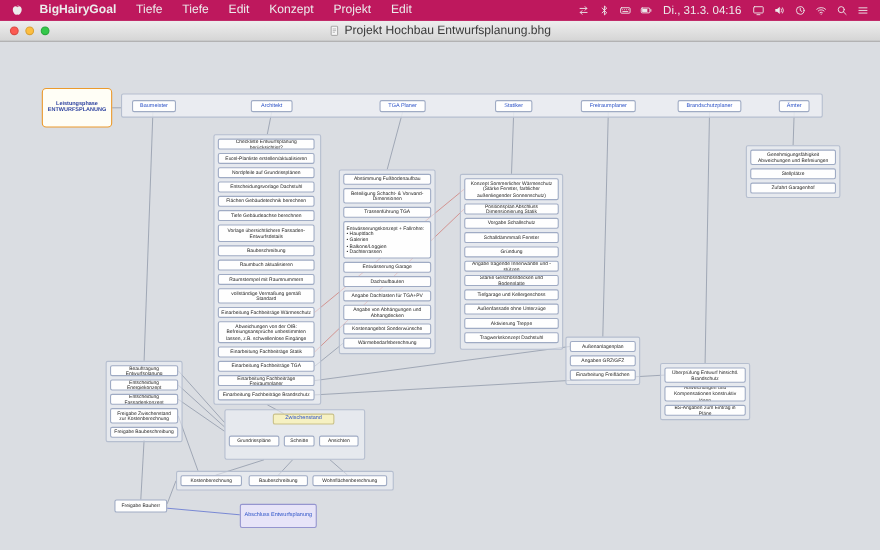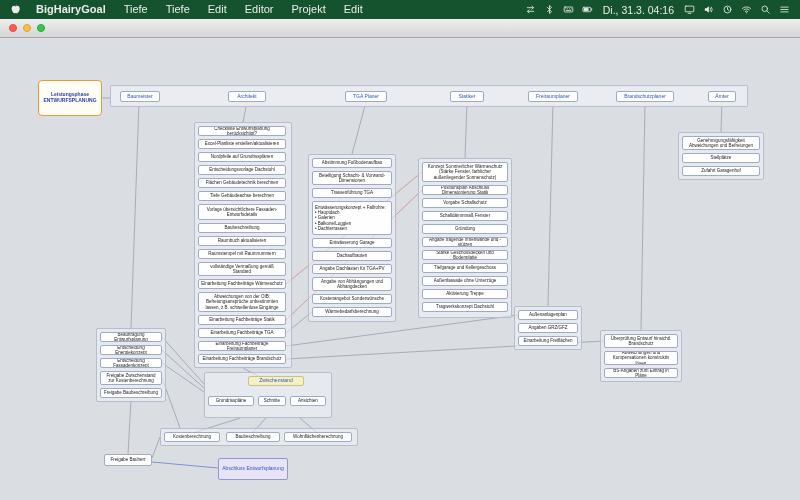--- a/index.html
+++ b/index.html
@@ -1,19 +1,19 @@
 <!DOCTYPE html>
 <html><head>
 <meta charset="utf-8">
 <style>
   html,body{margin:0;padding:0;}
   body{width:800px;height:500px;overflow:hidden;background:#d9dce1;font-family:"Liberation Sans",sans-serif;position:relative;}
 
   
-  .menubar{position:absolute;top:0;left:0;width:800px;height:19px;background:#14532d;display:flex;align-items:center;color:#ececec;z-index:50;}
+  .menubar{position:absolute;top:0;left:0;width:800px;height:19px;background:#be185d;display:flex;align-items:center;color:#ececec;z-index:50;}
   .menu-left{display:flex;align-items:center;height:100%;}
   .apple{padding:0 6px 0 10px;display:flex;align-items:center;}
   .menu-item{padding:0 9px;font-size:11px;line-height:19px;white-space:nowrap;}
   .menu-item.app-name{font-weight:bold;}
   .menu-right{margin-left:auto;display:flex;align-items:center;gap:8px;padding-right:10px;}
   .status-icon{display:flex;align-items:center;}
   .clock{font-size:10.5px;white-space:nowrap;margin:0 2px;}
 
   
   .titlebar{position:absolute;top:19px;left:0;width:800px;height:19px;background:linear-gradient(#eeeeee,#d5d5d5);border-bottom:1px solid #a8a8a8;display:flex;align-items:center;z-index:40;box-sizing:border-box;}
@@ -46,21 +46,21 @@
         <svg viewBox="0 0 12 12" width="11" height="11" fill="#ececec" stroke="none">
           <path d="M8.2 1.8c-.7.05-1.5.5-1.9 1-.4-.5-1.1-.95-1.8-.95C2.9 1.85 1.8 3.2 1.8 5c0 2.6 1.9 5.2 3 5.2.5 0 .8-.3 1.4-.3.6 0 .9.3 1.4.3 1.1 0 3-2.6 3-5.2 0-1.8-1.1-3.15-2.4-3.2z"></path>
           <path d="M6.3 1.9c.6-.1 1.1-.7 1.2-1.4-.6.1-1.2.6-1.3 1.3z"></path>
         </svg>
       </span>
     <span style="display:flex;align-items:center;">
         <span class="menu-item app-name">BigHairyGoal</span>
         <span class="menu-item">Tiefe</span>
         <span class="menu-item">Tiefe</span>
         <span class="menu-item">Edit</span>
-        <span class="menu-item">Editor</span>
+        <span class="menu-item">Konzept</span>
         <span class="menu-item">Projekt</span>
         <span class="menu-item">Edit</span>
       </span>
   </div>
   <div class="menu-right">
     <span style="display:flex;align-items:center;gap:8px;">
         <span class="status-icon">
           <svg viewBox="0 0 12 12" width="11" height="11" fill="none" stroke="#ececec" stroke-width="0.9" stroke-linecap="round" stroke-linejoin="round">
             <path d="M2.5 4h6.5M7.5 2.2L9.3 4 7.5 5.8"></path>
             <path d="M9.5 8H3M4.5 6.2L2.7 8l1.8 1.8"></path>
@@ -127,20 +127,29 @@
         </span>
       </span>
   </div>
 </div>
 
 <div class="titlebar">
   <div class="lights">
     <span class="light close"></span>
     <span class="light min"></span>
     <span class="light max"></span>
+  </div>
+  <div class="title-center">
+    <span style="display:flex;align-items:center;">
+      <svg viewBox="0 0 12 12" width="10" height="10">
+          <rect x="2.5" y="1" width="7" height="10" rx="0.8" fill="#f5f5f5" stroke="#8a8a8a" stroke-width="0.8"></rect>
+          <path d="M4.2 4h3.6M4.2 5.8h3.6M4.2 7.6h2.4" stroke="#9a9a9a" stroke-width="0.7" fill="none"></path>
+        </svg>
+    </span>
+    <span>Projekt Hochbau Entwurfsplanung.bhg</span>
   </div>
 </div>
 
 <div class="canvas">
     <svg class="edges" width="800" height="462">
       <line x1="139" y1="64" x2="131" y2="290" stroke="#8e97a8" stroke-width="0.7"></line>
       <line x1="247" y1="64" x2="243" y2="84" stroke="#8e97a8" stroke-width="0.7"></line>
       <line x1="366" y1="64" x2="352" y2="116" stroke="#8e97a8" stroke-width="0.7"></line>
       <line x1="467" y1="64" x2="465" y2="120" stroke="#8e97a8" stroke-width="0.7"></line>
       <line x1="553" y1="64" x2="548" y2="268" stroke="#8e97a8" stroke-width="0.7"></line>

